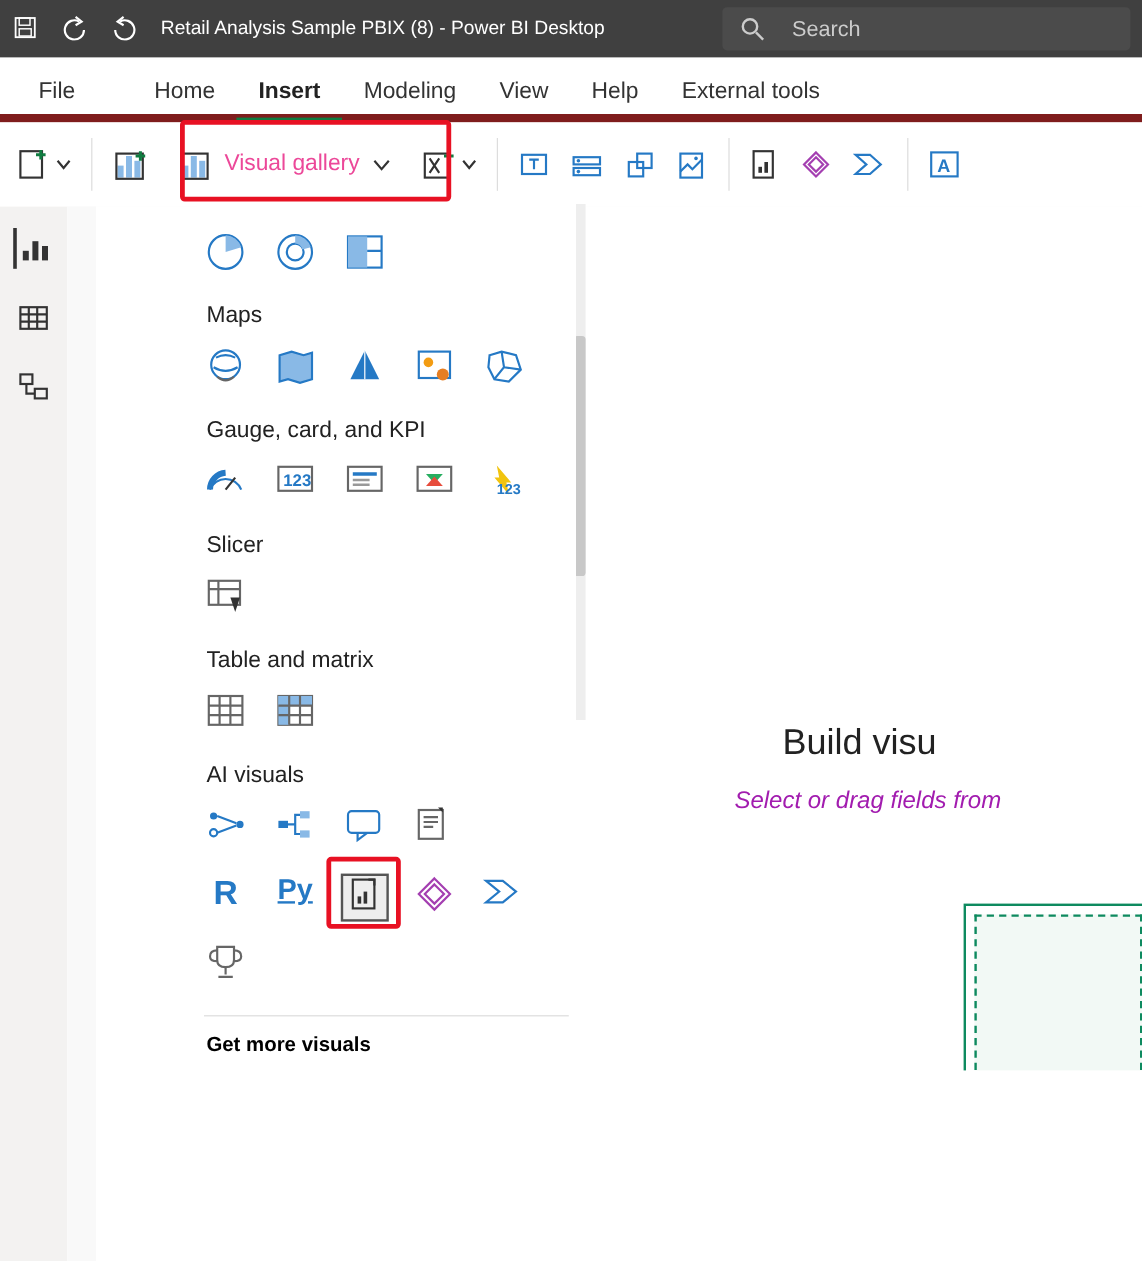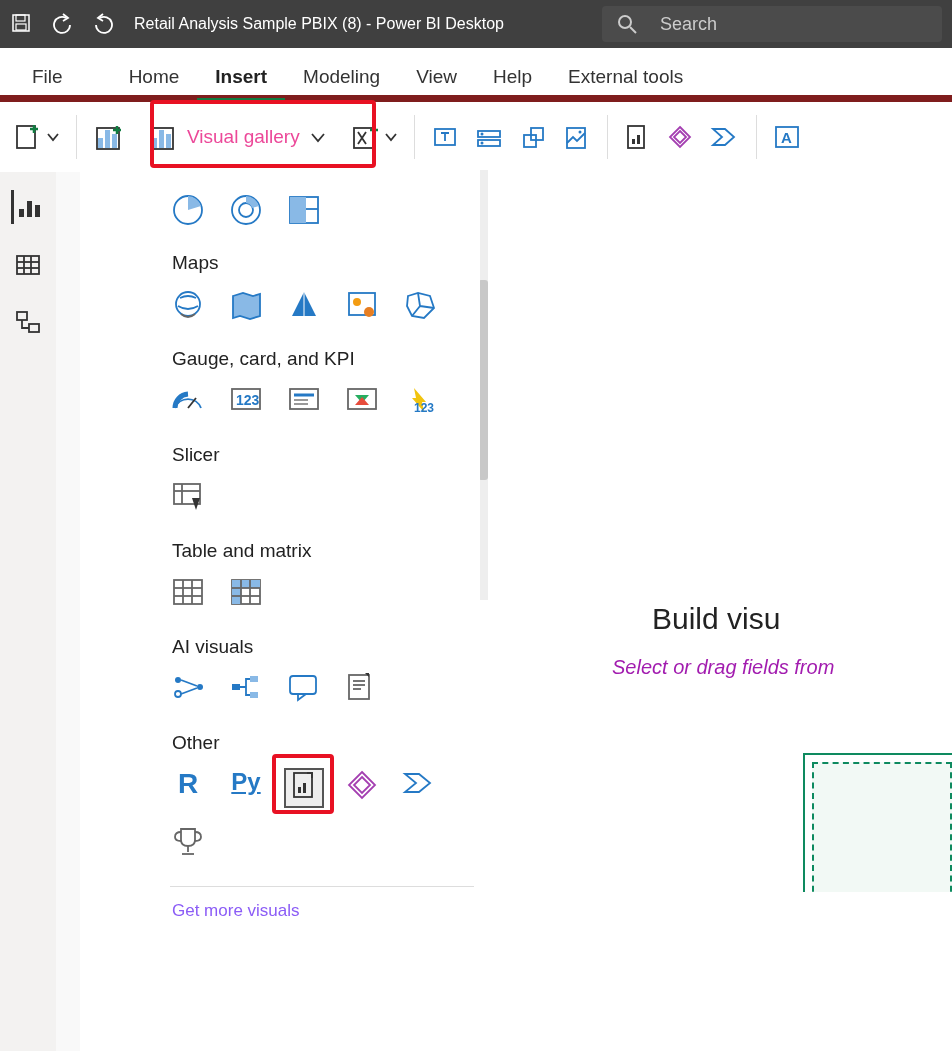--- a/index.html
+++ b/index.html
@@ -34,21 +34,21 @@
   .canvas { flex: 1; position: relative; background: #f9f9f9; }
   .canvas-white { position:absolute; left:24px; top:0; bottom:0; right:0; background:#fff; }
 
   
   .vg-panel { position:absolute; left:164px; top:170px; width:316px; background:#fff; z-index:4; padding: 14px 0 12px 0; }
   .vg-section-title { font-size: 19px; color: #222; padding: 12px 0 6px 8px; }
   .vg-row { display:flex; gap: 18px; padding: 8px 4px; flex-wrap: wrap; }
   .vg-icon { width: 40px; height: 40px; display:inline-flex; align-items:flex-start; justify-content:center; cursor:pointer; position:relative; }
   .vg-divider { border-top:1px solid #ddd; margin: 14px 6px 8px 6px; }
   .highlight-red-2 { position:absolute; border:4px solid #e81123; border-radius:4px; pointer-events:none; }
-  .vg-more { font-size:17px; color:#8b5cf6; padding: 6px 0 0 8px; cursor:pointer; }
+  .vg-more { font-size:17px; color:#000000; padding: 6px 0 0 8px; cursor:pointer;font-weight:bold; }
   .vg-sel { border: 2px solid #555; background:#eee; }
 
   
   .build-area { position:absolute; right:0; top:430px; width:340px; }
   .build-title { font-size:30px; color:#222; padding-left: 40px; white-space:nowrap; }
   .build-sub { font-size:20px; color:#a21caf; margin-top:20px; white-space:nowrap;font-style:italic; }
   .dropzone { position:absolute; right:0; top:160px; width:140px; height:140px; border:2px dashed #0e8a5f; background:#f2f9f5; }
   .dropzone::before { content:""; position:absolute; inset:-11px; border:2px solid #0e8a5f; }
   .dropzone-mask { position:absolute; right:0; top:290px; width:150px; height:20px; background:#fff; }
   .panel-scroll { position:absolute; left:478px; top:170px; width:10px; height:430px; background:#eee; }
@@ -407,21 +407,20 @@
         <svg width="36" height="30">
           <rect x="5" y="3" width="20" height="24" class="stk-gray"></rect>
           <line x1="9" y1="9" x2="21" y2="9" class="stk-gray"></line>
           <line x1="9" y1="13" x2="21" y2="13" class="stk-gray"></line>
           <line x1="9" y1="17" x2="17" y2="17" class="stk-gray"></line>
           <path d="M21 1 L25 5 L25 1 Z" fill="#333"></path>
         </svg>
       </span>
   </div>
 
-  <div class="vg-section-title">Other</div>
   <div class="vg-row" style="position:relative;">
     <span class="vg-icon" style="color:#2579c5; font-size:28px; font-weight:bold;">
         <span>R</span>
       </span>
     <span class="vg-icon" style="color:#2579c5; font-size:24px; font-weight:bold;text-decoration:underline;">
         <span>Py</span>
       </span>
     <span class="vg-icon vg-sel">
       <svg width="30" height="32">
           <rect x="5" y="3" width="18" height="24" class="stk-dark"></rect>

